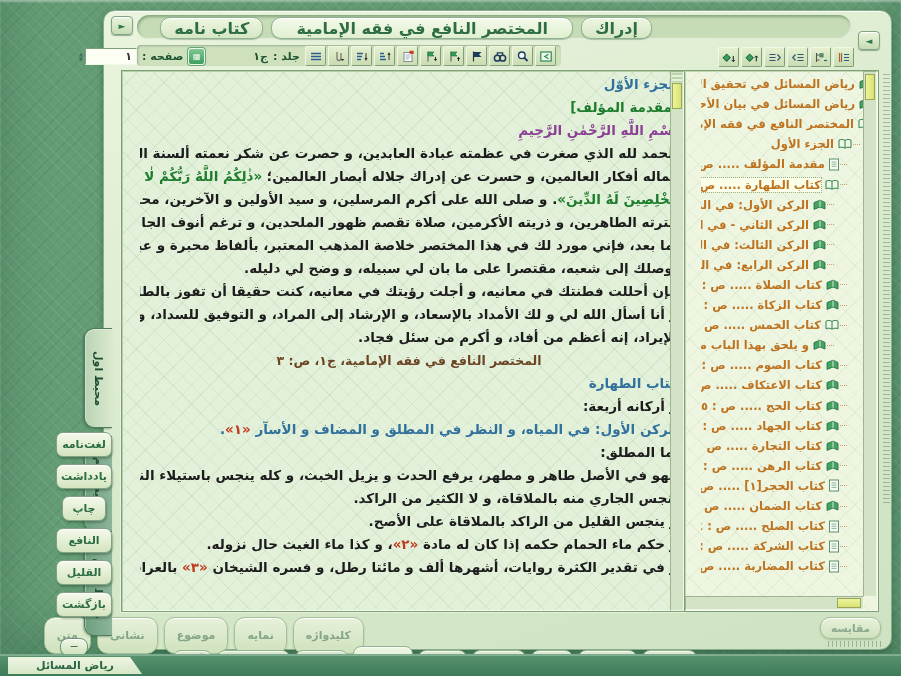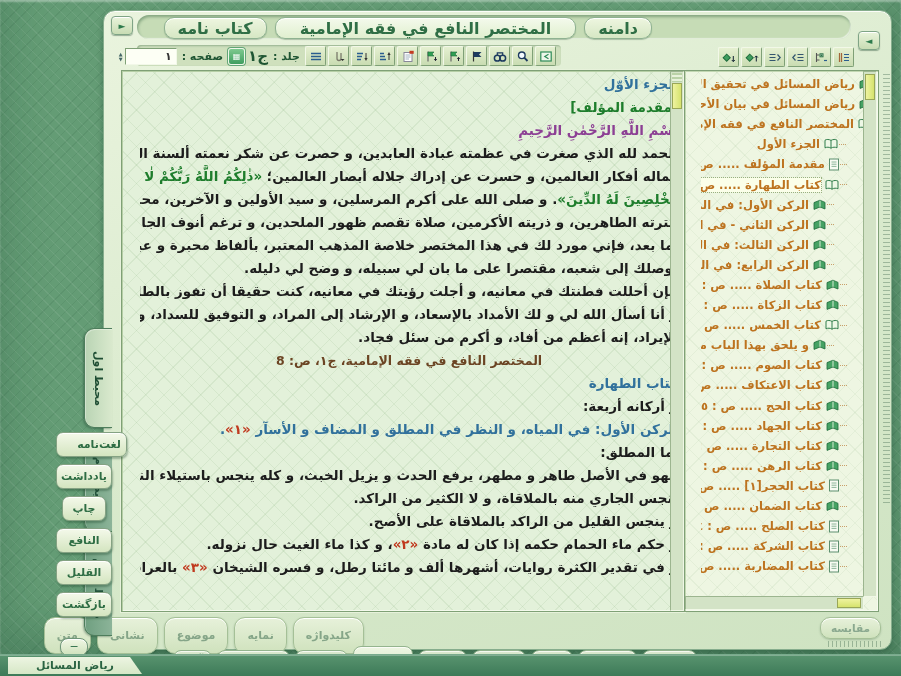--- a/index.html
+++ b/index.html
@@ -43,21 +43,21 @@
 
   
   #main-toolbar{position:absolute;top:46px;right:345px;height:20px;display:flex;direction:rtl;
     align-items:center;gap:2px;}
   .tool-btn{width:19px;height:18px;display:flex;align-items:center;justify-content:center;
     background:linear-gradient(#e5f0d1,#c9dcb2);border:1px solid;
     border-color:#f2f8e8 #7fa076 #7fa076 #f2f8e8;border-radius:2px;}
   .tool-btn span{display:flex;}
   .tb-label{font-size:11px;font-weight:bold;color:#1f5533;margin:12px 3px;white-space:nowrap;}
   .combo{display:flex;direction:rtl;align-items:center;gap:3px;}
-  .combo-value{font-size:15px;font-weight:bold;color:#1f5533;}
+  .combo-value{font-size:11px;font-weight:bold;color:#1f5533;margin-left:45px;}
   .combo-btn{width:15px;height:15px;border-radius:3px;display:flex;align-items:center;justify-content:center;
     background:linear-gradient(#7ec98f,#3f9e5f);border:1px solid #eef7ea;
     box-shadow:0 0 0 1px #63a577;color:#fff;font-size:8px;}
   .page-input{width:42px;height:15px;border:1px solid;border-color:#7fa076 #f2f8e8 #f2f8e8 #7fa076;
     background:#fdfff5;font-family:"DejaVu Sans",sans-serif;font-weight:bold;font-size:11px;
     text-align:right;padding:0 4px;direction:rtl;color:#333;}
   .spinner{display:flex;flex-direction:column;justify-content:center;gap:1px;color:#466;}
   .spinner i{font-style:normal;font-size:5px;line-height:4px;}
   #tree-toolbar{position:absolute;top:47px;left:718px;display:flex;gap:2px;}
 
@@ -156,21 +156,21 @@
 </style>
 </head>
 <body>
 
 <div class="frame"></div>
 <div class="main-panel"></div>
 <div class="tab-groove"></div>
 <div class="toolbar-groove"></div>
 
 <div id="top-tabs">
-    <div class="doc-tab">دامنه</div>
+    <div class="doc-tab">إدراك</div>
     <div class="doc-tab active">المختصر النافع في فقه الإمامية</div>
     <div class="doc-tab">كتاب نامه</div>
   </div>
 <div class="corner-btn tl">
     <span>►</span>
   </div>
 <div class="corner-btn tr">
     <span>◄</span>
   </div>
 
@@ -344,21 +344,21 @@
       <div class="doc-line"><span class="c-bismillah">بِسْمِ اللَّهِ الرَّحْمٰنِ الرَّحِيمِ</span></div>
       <div class="doc-line"><span class="c-body">الحمد لله الذي صغرت في عظمته عبادة العابدين، و حصرت عن شكر نعمته ألسنة الحامدين، و قصرت عن وصف</span></div>
       <div class="doc-line"><span class="c-body">كماله أفكار العالمين، و حسرت عن إدراك جلاله أبصار العالمين؛ </span><span class="c-quran">«ذٰلِكُمُ اللَّهُ رَبُّكُمْ لٰا إِلٰهَ إِلّٰا هُوَ»- فَادْعُوهُ</span></div>
       <div class="doc-line"><span class="c-quran">مُخْلِصِينَ لَهُ الدِّينَ»</span><span class="c-body">. و صلى الله على أكرم المرسلين، و سيد الأولين و الآخرين، محمد خاتم النبيين، و على</span></div>
       <div class="doc-line"><span class="c-body">عترته الطاهرين، و ذريته الأكرمين، صلاة تقصم ظهور الملحدين، و ترغم أنوف الجاحدين.</span></div>
       <div class="doc-line"><span class="c-body">أما بعد، فإني مورد لك في هذا المختصر خلاصة المذهب المعتبر، بألفاظ محبرة و عبارات، محررة تظفرك بنخبه، و</span></div>
       <div class="doc-line"><span class="c-body">توصلك إلى شعبه، مقتصرا على ما بان لي سبيله، و وضح لي دليله.</span></div>
       <div class="doc-line"><span class="c-body">فإن أحللت فطنتك في معانيه، و أجلت رؤيتك في معانيه، كنت حقيقا أن تفوز بالطلب، و تعد في حاملي المذهب.</span></div>
       <div class="doc-line"><span class="c-body">و أنا أسأل الله لي و لك الأمداد بالإسعاد، و الإرشاد إلى المراد، و التوفيق للسداد، و العصمة من الخلل في</span></div>
       <div class="doc-line"><span class="c-body">الإيراد، إنه أعظم من أفاد، و أكرم من سئل فجاد.</span></div>
-      <div class="doc-line center"><span class="c-ref">المختصر النافع في فقه الإمامية، ج١، ص: 8</span></div>
+      <div class="doc-line center"><span class="c-ref">المختصر النافع في فقه الإمامية، ج١، ص: ٣</span></div>
       <div class="doc-line"><span class="c-heading">كتاب الطهارة</span></div>
       <div class="doc-line"><span class="c-body">و أركانه أربعة:</span></div>
       <div class="doc-line"><span class="c-heading">الركن الأول: في المياه، و النظر في المطلق و المضاف و الأسآر </span><span class="c-red">«١»</span><span class="c-heading">.</span></div>
       <div class="doc-line"><span class="c-body">أما المطلق:</span></div>
       <div class="doc-line"><span class="c-body">فهو في الأصل طاهر و مطهر، يرفع الحدث و يزيل الخبث، و كله ينجس باستيلاء النجاسة على أحد أوصافه، و لا</span></div>
       <div class="doc-line"><span class="c-body">ينجس الجاري منه بالملاقاة، و لا الكثير من الراكد.</span></div>
       <div class="doc-line"><span class="c-body">و ينجس القليل من الراكد بالملاقاة على الأصح.</span></div>
       <div class="doc-line"><span class="c-body">و حكم ماء الحمام حكمه إذا كان له مادة </span><span class="c-red">«٢»</span><span class="c-body">، و كذا ماء الغيث حال نزوله.</span></div>
       <div class="doc-line"><span class="c-body">و في تقدير الكثرة روايات، أشهرها ألف و مائتا رطل، و فسره الشيخان </span><span class="c-red">«٣»</span><span class="c-body"> بالعراقي.</span></div>
     </div>
@@ -390,21 +390,21 @@
       </div>
       <div class="tree-item" style="padding-right: 2px;">
         <span class="tico">
           <svg width="16" height="12" viewBox="0 0 16 12" xmlns="http://www.w3.org/2000/svg">
             <path d="M8 2.4C6.2 1.2 3.4 1.2 2 2.2v7.6c1.8-.9 4.2-.9 6 .4 1.8-1.3 4.2-1.3 6-.4V2.2c-1.4-1-4.2-1-6 .2z" fill="#eef8e6" stroke="#2f7d4a" stroke-width="1"></path>
             <path d="M8 2.4v7.8" stroke="#2f7d4a" stroke-width="1"></path>
           </svg>
         </span>
         <span class="lbl">المختصر النافع في فقه الإمامية</span>
       </div>
-      <div class="tree-item" style="padding-right: 29px;">
+      <div class="tree-item" style="padding-right: 15px;">
         <span class="conn"></span>
         <span class="tico">
           <svg width="16" height="12" viewBox="0 0 16 12" xmlns="http://www.w3.org/2000/svg">
             <path d="M8 2.4C6.2 1.2 3.4 1.2 2 2.2v7.6c1.8-.9 4.2-.9 6 .4 1.8-1.3 4.2-1.3 6-.4V2.2c-1.4-1-4.2-1-6 .2z" fill="#eef8e6" stroke="#2f7d4a" stroke-width="1"></path>
             <path d="M8 2.4v7.8" stroke="#2f7d4a" stroke-width="1"></path>
           </svg>
         </span>
         <span class="lbl">الجزء الأول</span>
       </div>
       <div class="tree-item" style="padding-right: 28px;">
@@ -657,18 +657,18 @@
 
 <div class="env-tab active" style="top: 328px; height: 98px;">
     <span class="t">محيط اول</span>
   </div>
 <div class="env-tab" style="top: 436px; height: 94px;">
     <span class="t">محيط دوم</span>
   </div>
 <div class="env-tab" style="top: 540px; height: 94px;">
     <span class="t">محيط سوم</span>
   </div>
-<div class="side-btn" style="top: 432px; padding-left: 15px;">لغت‌نامه</div>
+<div class="side-btn" style="top: 432px;">لغت‌نامه</div>
 <div class="side-btn" style="top: 464px;">يادداشت</div>
 <div class="side-btn" style="top: 496px; left: 62px; width: 42px;">چاپ</div>
 <div class="side-btn" style="top: 528px;">النافع</div>
 <div class="side-btn" style="top: 560px;">القليل</div>
 <div class="side-btn" style="top: 592px; text-align: right;">بازگشت</div>
 
 </body></html>

